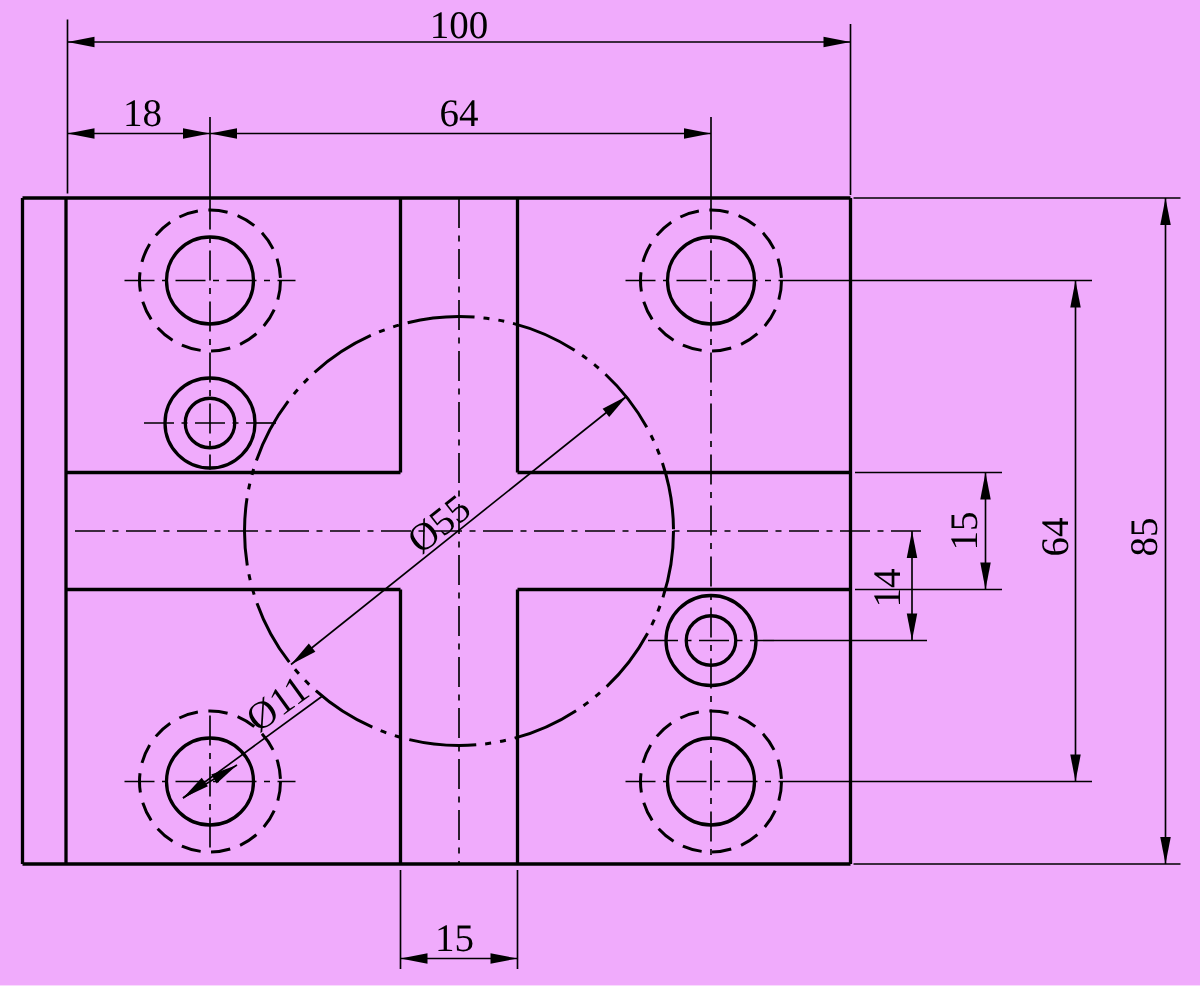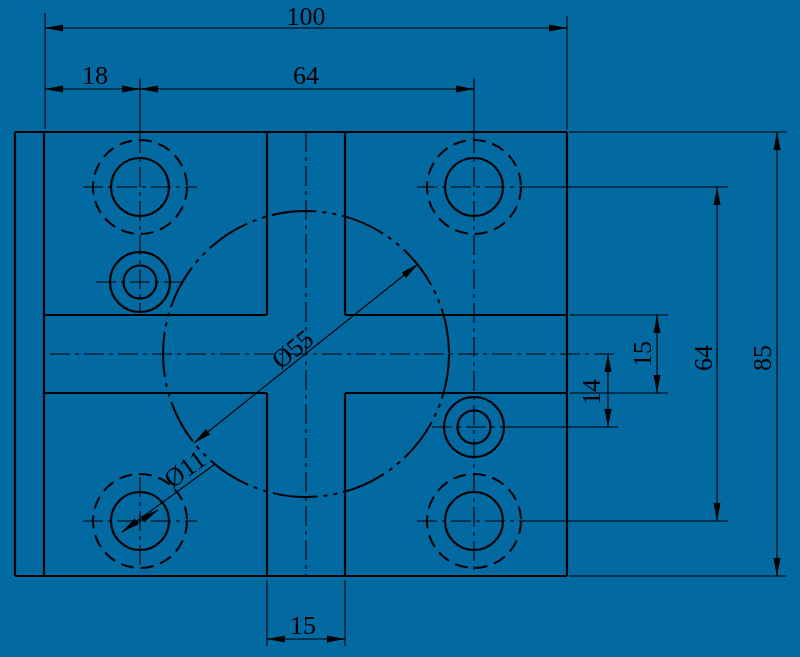--- a/index.html
+++ b/index.html
@@ -4,21 +4,21 @@
 <style>
   html, body {
     margin: 0;
     padding: 0;
     background: #ffffff;
   }
   #stage {
     position: relative;
     width: 800px;
     height: 657px;
-    background: #0369a1;
+    background: #f0abfc;
     overflow: hidden;
   }
   svg { display: block; }
   .thick { stroke: #000; stroke-width: 2.2; fill: none; }
   .thin  { stroke: #000; stroke-width: 1.1; fill: none; }
   .center { stroke: #000; stroke-width: 1.1; fill: none; stroke-dasharray: 20 5 4 5; }
   .hidden-dash { stroke: #000; stroke-width: 2; fill: none; stroke-dasharray: 13 7; }
   .phantom { stroke: #000; stroke-width: 2; fill: none; stroke-dasharray: 45 6 4 6 4 6; }
   .dim { stroke: #000; stroke-width: 1.1; fill: none; }
   text.dimtxt {

